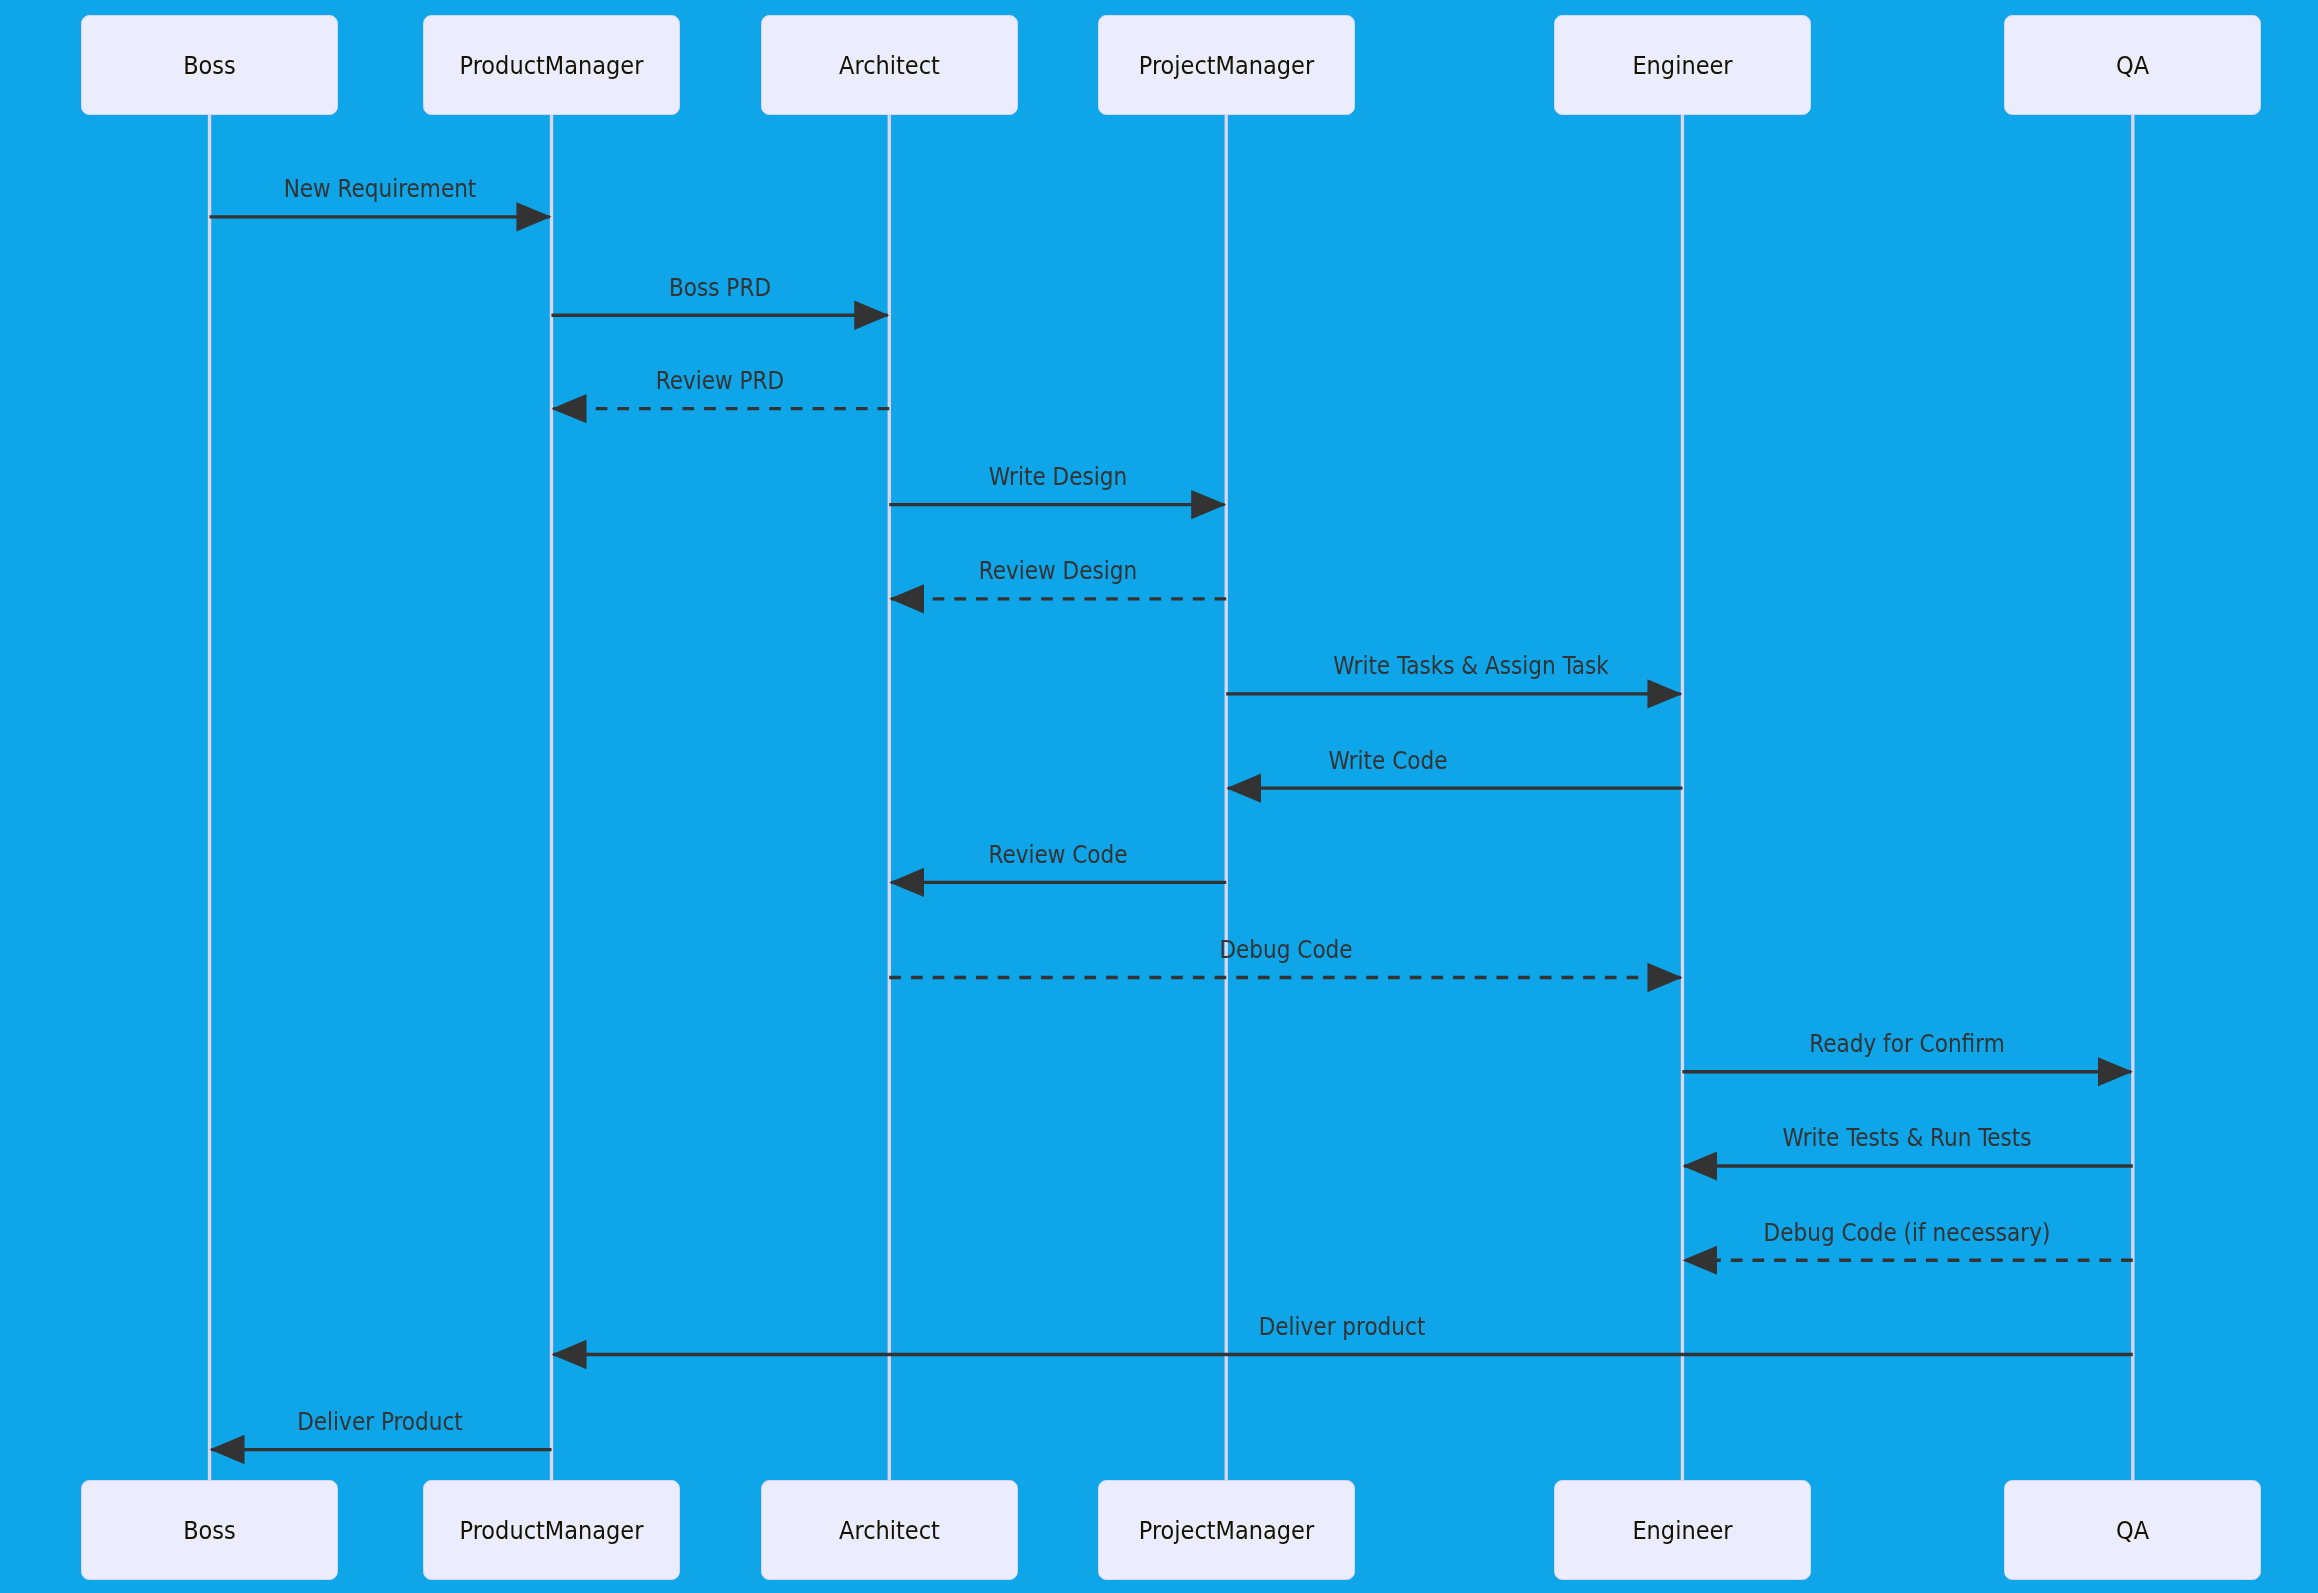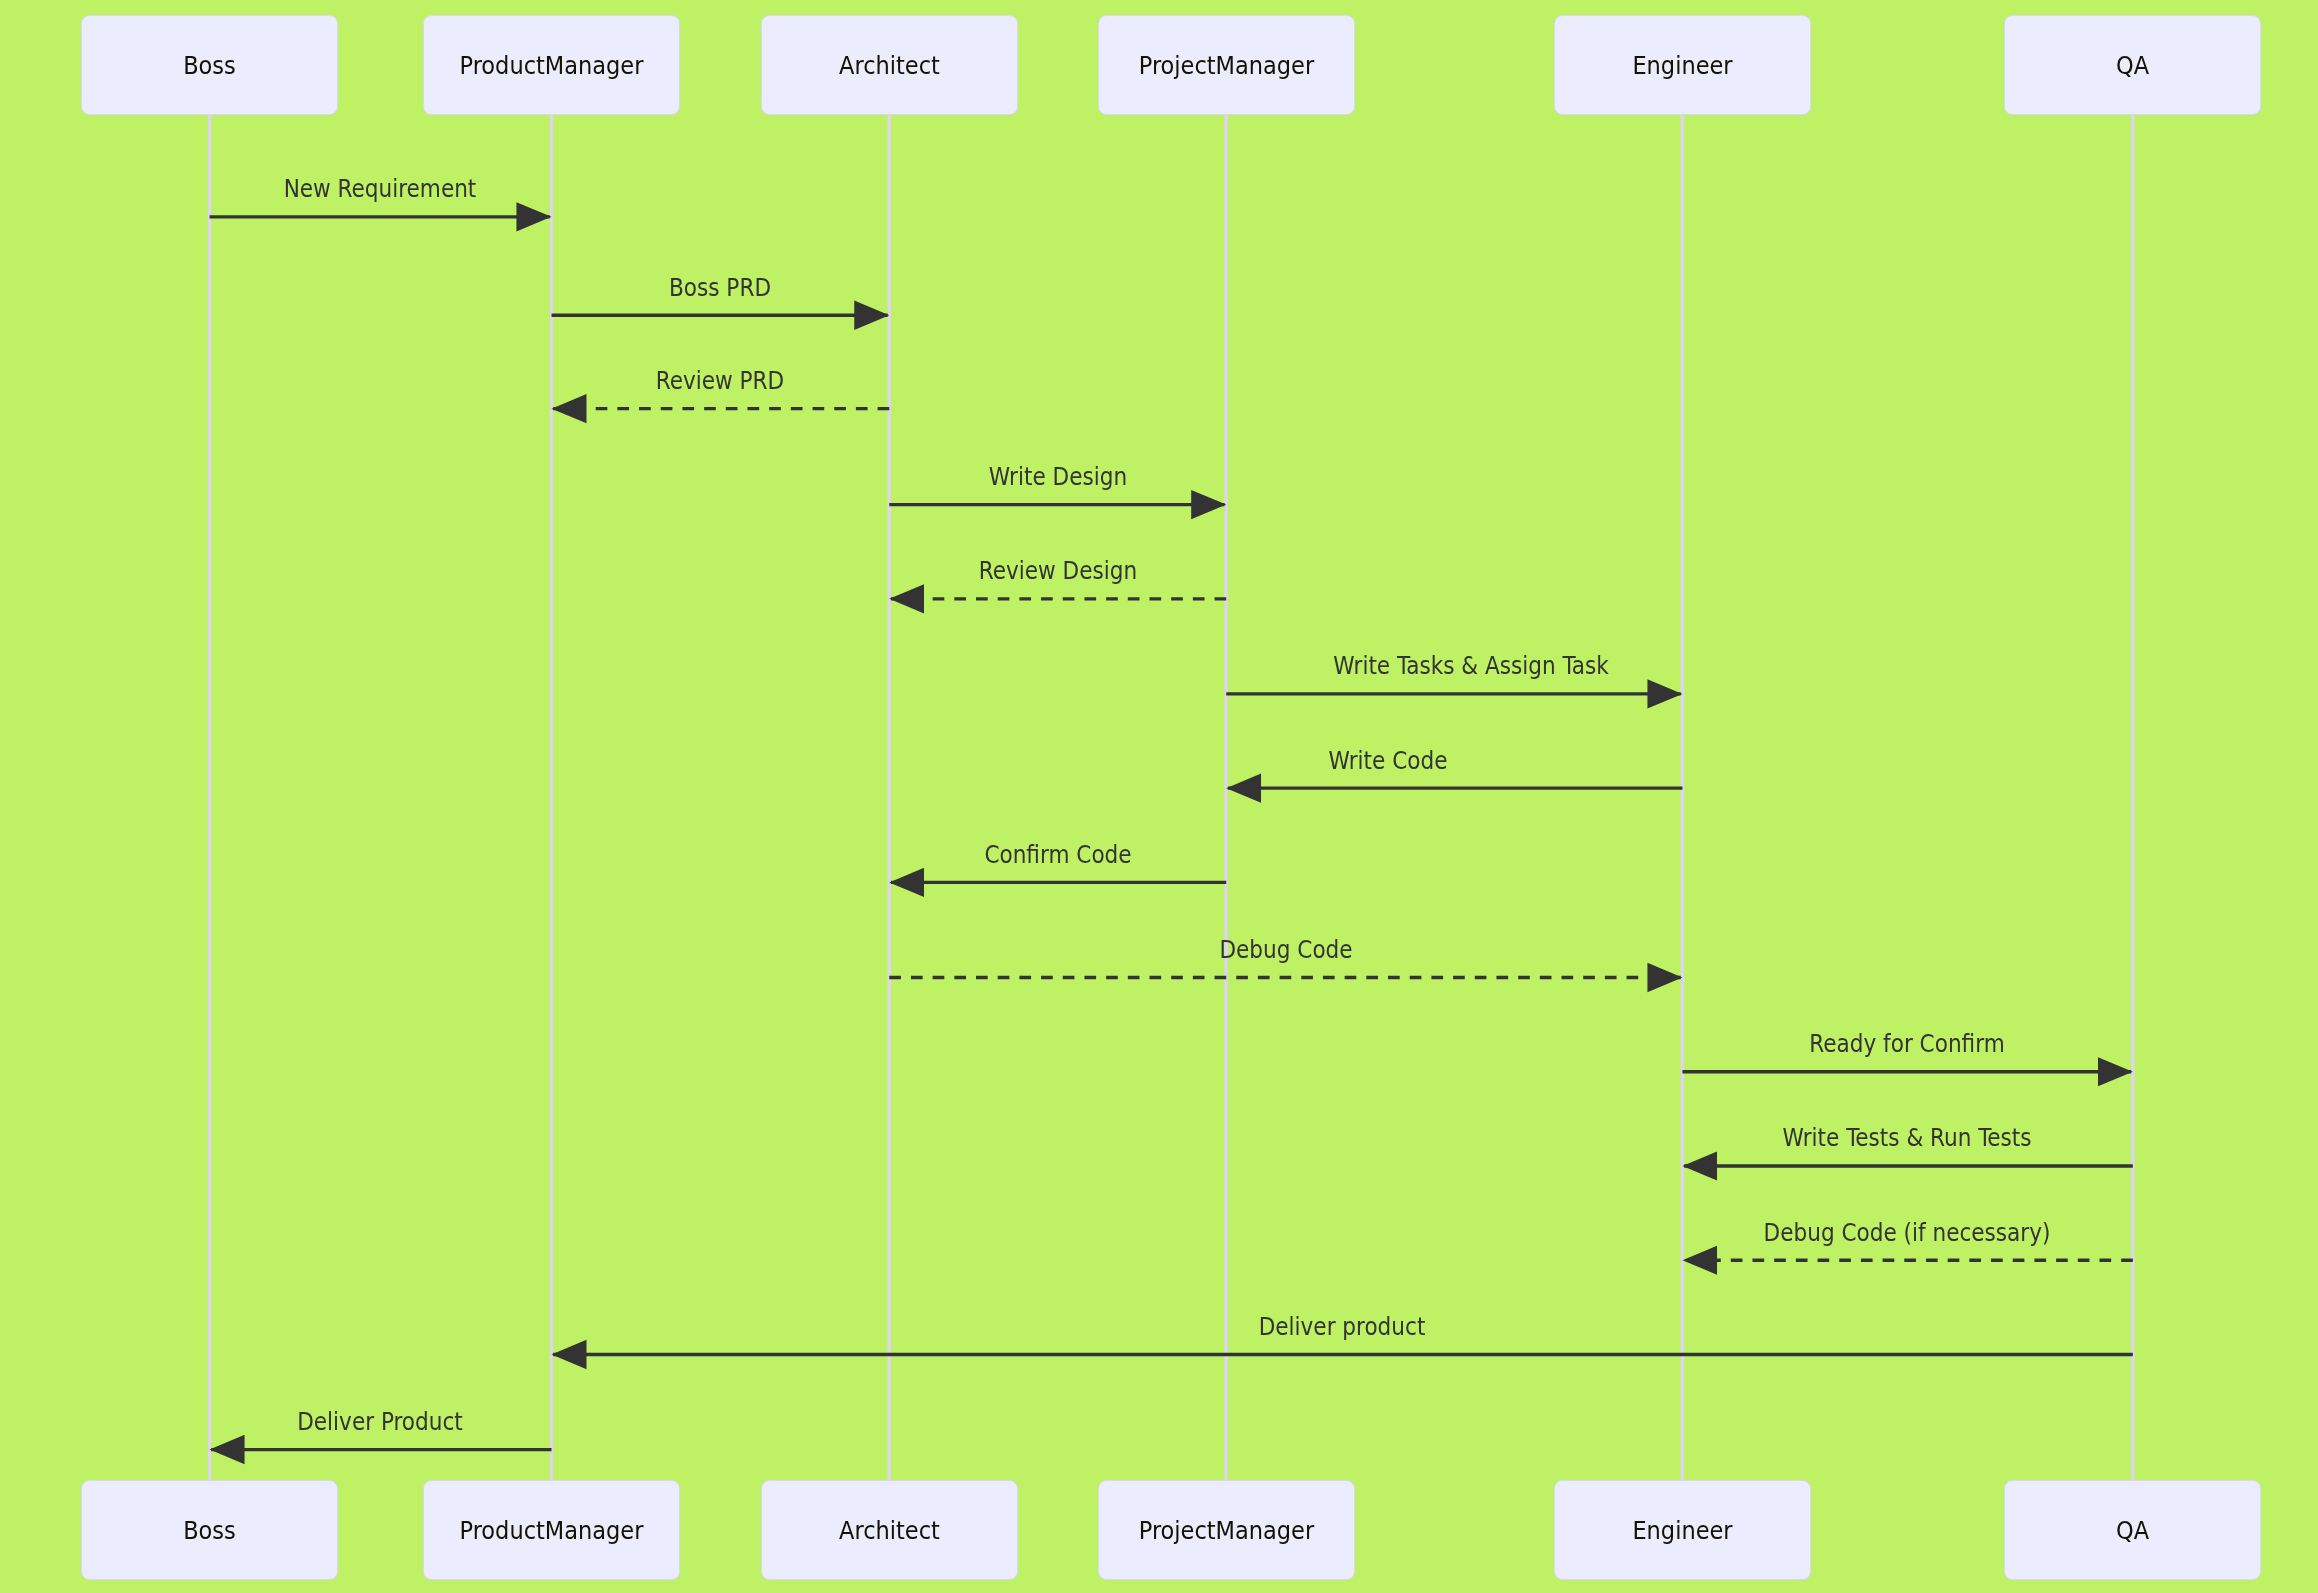--- a/index.html
+++ b/index.html
@@ -7,21 +7,21 @@
     padding: 0;
     background: #ffffff;
   }
   body {
     font-family: "DejaVu Sans Condensed", "Liberation Sans", sans-serif;
   }
   #diagram-root {
     position: relative;
     width: 2319px;
     height: 1593px;
-    background: #bef264;
+    background: #0ea5e9;
     overflow: hidden;
   }
   #svg-layer {
     position: absolute;
     left: 0;
     top: 0;
     width: 2319px;
     height: 1593px;
   }
   .actor-box {
@@ -132,21 +132,21 @@
       </div>
     </div>
   <div id="msg-labels">
       <div class="msg-label" style="left: 380px; top: 189px; color: rgb(51, 51, 51);">New Requirement</div>
       <div class="msg-label" style="left: 720px; top: 288px; color: rgb(51, 51, 51);">Boss PRD</div>
       <div class="msg-label" style="left: 720px; top: 381px; color: rgb(51, 51, 51);">Review PRD</div>
       <div class="msg-label" style="left: 1058px; top: 477px; color: rgb(51, 51, 51);">Write Design</div>
       <div class="msg-label" style="left: 1058px; top: 571px; color: rgb(51, 51, 51);">Review Design</div>
       <div class="msg-label" style="left: 1454px; top: 666px; color: rgb(51, 51, 51); margin-left: 17px;">Write Tasks &amp; Assign Task</div>
       <div class="msg-label" style="left: 1388px; top: 761px; color: rgb(51, 51, 51);">Write Code</div>
-      <div class="msg-label" style="left: 1058px; top: 855px; color: rgb(51, 51, 51);">Confirm Code</div>
+      <div class="msg-label" style="left: 1058px; top: 855px; color: rgb(51, 51, 51);">Review Code</div>
       <div class="msg-label" style="left: 1286px; top: 950px; color: rgb(51, 51, 51);">Debug Code</div>
       <div class="msg-label" style="left: 1907px; top: 1044px; color: rgb(51, 51, 51);">Ready for Confirm</div>
       <div class="msg-label" style="left: 1907px; top: 1138px; color: rgb(51, 51, 51);">Write Tests &amp; Run Tests</div>
       <div class="msg-label" style="left: 1907px; top: 1233px; color: rgb(51, 51, 51);">Debug Code (if necessary)</div>
       <div class="msg-label" style="left: 1342px; top: 1327px; color: rgb(51, 51, 51);">Deliver product</div>
       <div class="msg-label" style="left: 380px; top: 1422px; color: rgb(51, 51, 51);">Deliver Product</div>
     </div>
 
 </div>
 

